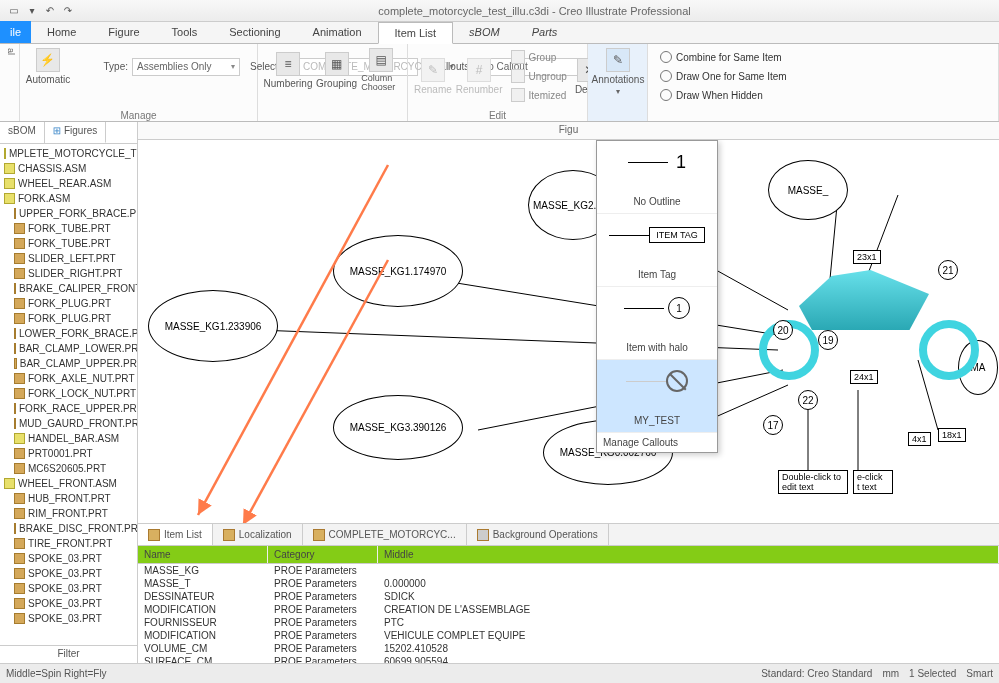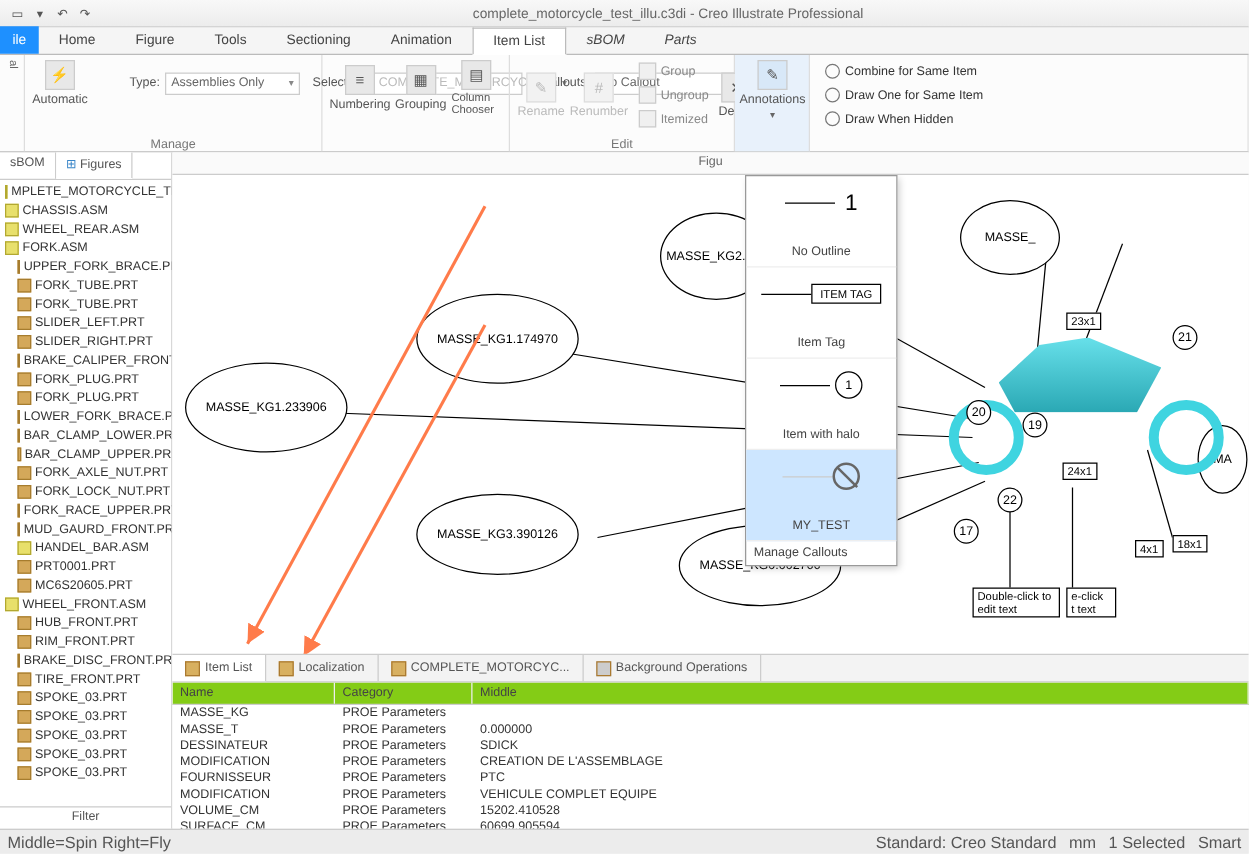--- a/index.html
+++ b/index.html
@@ -77,21 +77,21 @@
 .btab .ico{width:12px;height:12px;background:#d8b060;border:1px solid #aa7a30;}
 .btab.active{background:#fff;}
 .grid{ flex:1; overflow:hidden; font-size:10px;}
 .grid .ghead{display:flex; background:#84cc16; border-bottom:1px solid #ccc;}
 .grid .gcell-h{padding:3px 6px; color:#444; border-right:1px solid #eee;}
 .grid .grow{display:flex;}
 .grid .gcell{padding:1px 6px; color:#333;}
 .c-name{width:130px;} .c-cat{width:110px;} .c-val{flex:1;}
 
 
-.status-bar{position:absolute; left:0;right:0;bottom:0;height:20px;background:#ececec;border-top:1px solid #ccc;font-size:13px;color:#555;display:flex;align-items:center;justify-content:space-between;padding:0 6px;}
+.status-bar{position:absolute; left:0;right:0;bottom:0;height:20px;background:#ececec;border-top:1px solid #ccc;font-size:10px;color:#555;display:flex;align-items:center;justify-content:space-between;padding:0 6px;}
 .status-bar .seg{display:flex;gap:10px;}
 
 
 .arrows { position:absolute; top:0;left:0;width:100%;height:100%; pointer-events:none; z-index:15;}
 
 
 .moto { position:absolute; right:20px; top:110px; width:220px; height:130px;}
 .moto .wheel{position:absolute;width:60px;height:60px;border:8px solid #3fd4e0;border-radius:50%;}
 .moto .w1{left:0;bottom:0;}
 .moto .w2{right:0;bottom:0;}

